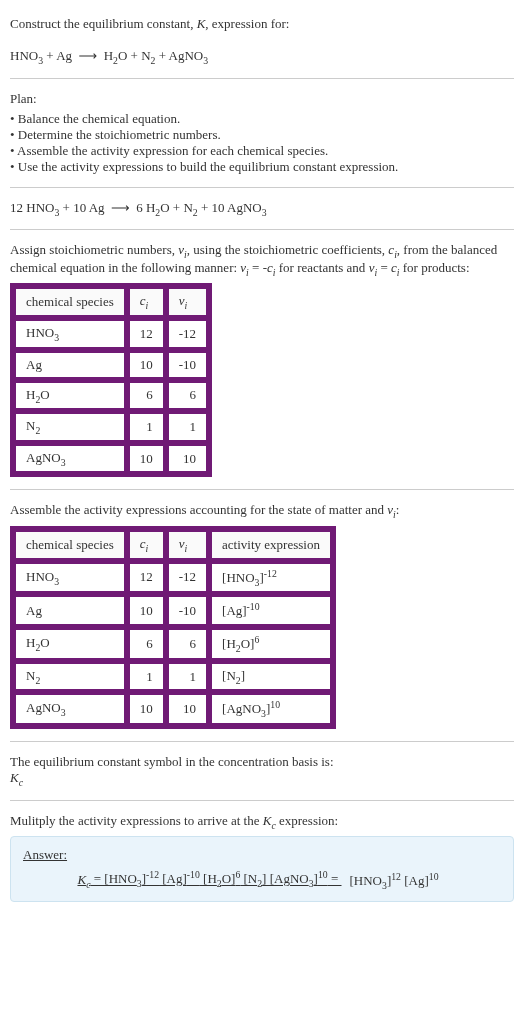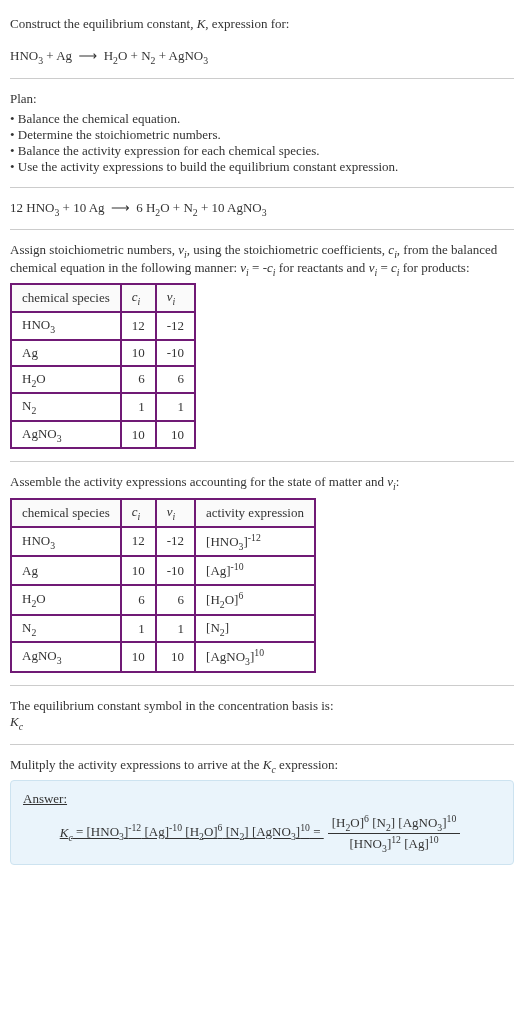--- a/index.html
+++ b/index.html
@@ -6,21 +6,21 @@
     body { font-family: Georgia, 'Times New Roman', serif; font-size: 13px; color: #333; background: #fff; width: 524px; padding: 8px 10px; }
     .section { padding: 8px 0; }
     .hr { border: none; border-top: 1px solid #ccc; margin: 4px 0; }
     .prompt-line { margin-bottom: 16px; }
     .eqn { font-family: Liberation Serif, serif; margin-top: 0; }
     sub { font-size: 0.75em; vertical-align: sub; }
     sup { font-size: 0.75em; vertical-align: super; }
     ul.plan { list-style: none; padding-left: 0; margin-top: 4px; }
     ul.plan li::before { content: "• "; }
     table { border-collapse: collapse; margin-top: 6px; font-size: 13px; }
-    th, td { border: 2px solid #701a75; padding: 4px 10px; text-align: left; }
+    th, td { border: 6px solid #701a75; padding: 4px 10px; text-align: left; }
     th { font-weight: normal; background: #fafafa; }
     td.num { text-align: right; }
     .answer-box { background: #eaf4fb; border: 1px solid #cde3f0; border-radius: 4px; padding: 10px 12px; margin-top: 6px; text-decoration: underline; }
     .answer-label { margin-bottom: 6px; }
     .frac { display: inline-block; vertical-align: middle; text-align: center; margin: 0 4px; }
     .frac .num { display: block; border-bottom: 1px solid #333; padding: 0 4px; }
     .frac .den { display: block; padding: 0 4px; }
     .kc-line { font-style: italic; }
     .ital { font-style: italic; }
   </style>
@@ -36,21 +36,21 @@
   </div>
 </div>
 
 <hr class="hr">
 
 <div class="section">
   <div>Plan:</div>
   <ul class="plan">
     <li>Balance the chemical equation.</li>
     <li>Determine the stoichiometric numbers.</li>
-    <li>Balance the activity expression for each chemical species.</li>
+    <li>Assemble the activity expression for each chemical species.</li>
     <li>Use the activity expressions to build the equilibrium constant expression.</li>
   </ul>
 </div>
 
 <hr class="hr">
 
 <div class="section">
   <div class="eqn">
     12 HNO<sub>3</sub> + 10 Ag &nbsp;⟶&nbsp; 6 H<sub>2</sub>O + N<sub>2</sub> + 10 AgNO<sub>3</sub>
   </div>
@@ -157,18 +157,17 @@
 
 <div class="section">
   <div>
     Mulitply the activity expressions to arrive at the <span class="ital">K<sub>c</sub></span> expression:
   </div>
   <div class="answer-box">
     <div class="answer-label">Answer:</div>
     <div style="text-align:center;">
       <span class="ital">K<sub>c</sub></span> = [HNO<sub>3</sub>]<sup>-12</sup> [Ag]<sup>-10</sup> [H<sub>2</sub>O]<sup>6</sup> [N<sub>2</sub>] [AgNO<sub>3</sub>]<sup>10</sup> =
       <span class="frac">
-        <span class="num">[H<sub>2</sub>O]<sup>6</sup> [N<sub>2</sub>] [AgNO<sub>3</sub>]<sup>10</sup></span>
         <span class="den">[HNO<sub>3</sub>]<sup>12</sup> [Ag]<sup>10</sup></span>
       </span>
     </div>
   </div>
 </div>
 
 </body></html>

